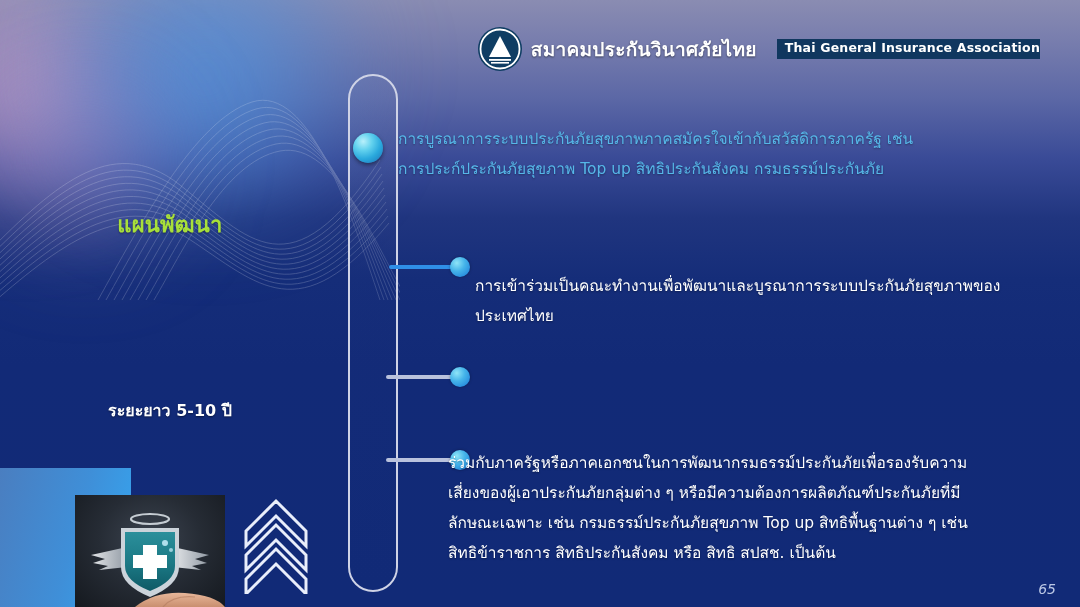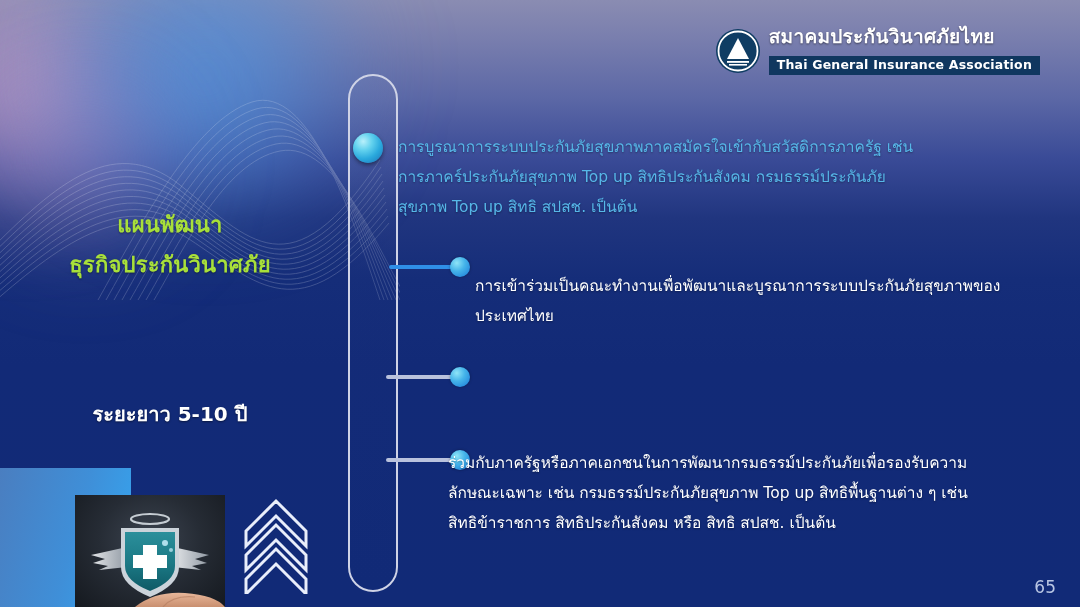--- a/index.html
+++ b/index.html
@@ -35,21 +35,21 @@
 
   
   .title-block{position:absolute;left:0;top:205px;width:340px;text-align:center;}
   .title-line{
     font-size:22px;font-weight:700;color:#a8e03a;
     line-height:40px;letter-spacing:.2px;
     text-shadow:0 1px 2px rgba(0,0,0,.40);
   }
   .subtitle{
     position:absolute;left:0;top:398px;width:340px;text-align:center;
-    font-size:20px;font-weight:700;color:#ffffff;
+    font-size:16px;font-weight:700;color:#ffffff;
     text-shadow:0 1px 2px rgba(0,0,0,.45);
   }
 
   
   .blue-panel{
     position:absolute;left:0;top:468px;width:131px;height:139px;
     background:linear-gradient(105deg,#4a7ec0 0%,#3f8fd8 55%,#34a7f2 100%);
   }
   .photo{
     position:absolute;left:75px;top:495px;width:150px;height:112px;
@@ -82,34 +82,34 @@
     position:absolute;
     font-size:15.5px;line-height:30px;font-weight:400;
     text-shadow:0 1px 2px rgba(0,0,0,.35);
   }
   .bullet-text.cyan{color:#56b7e8;}
   .bullet-text.white{color:#ffffff;}
 
   
   .logo{position:absolute;right:40px;top:26px;display:flex;align-items:center;gap:8px;}
   .logo-mark{width:46px;height:46px;flex:0 0 46px;}
-  .logo-text{display:flex;flex-direction:column;gap:10px;}
+  .logo-text{display:flex;flex-direction:row;gap:20px;}
   .logo-thai{
     font-size:19px;font-weight:700;color:#ffffff;line-height:20px;letter-spacing:.3px;
     text-shadow:0 1px 2px rgba(0,0,0,.5);
   }
   .logo-eng{
     background:#10375f;color:#ffffff;font-size:12.5px;font-weight:700;
-    padding:2px 8px 3px 8px;line-height:14px;letter-spacing:.2px;white-space:nowrap;
+    padding:2px 0 3px 8px;line-height:14px;letter-spacing:.2px;white-space:nowrap;
   }
 
   
   .page-num{
     position:absolute;right:24px;bottom:10px;
-    font-size:17px;color:#b9c6e4;
+    font-size:14px;color:#b9c6e4;font-style:italic;
   }
 </style>
 </head>
 <body>
 
 <div id="slide">
 
   <div class="blob blob-pink"></div>
   <div class="blob blob-cyan"></div>
   <div class="blob blob-violet"></div>
@@ -134,21 +134,20 @@
       <path d="M142 290 C 178 227, 227 128, 284 113 S 382 218, 412 290"></path>
       <path d="M150 290 C 184 231, 231 134, 288 120 S 386 224, 416 290"></path>
       <path d="M158 290 C 190 235, 235 140, 292 127 S 390 230, 420 290"></path>
       <path d="M166 290 C 196 239, 239 146, 296 134 S 394 236, 424 290"></path>
       <path d="M174 290 C 202 243, 243 152, 300 141 S 398 242, 428 290"></path>
     </g>
   </svg>
 
   <div class="title-block">
     <div class="title-line">แผนพัฒนา</div>
-    <div class="title-line">ธุรกิจประกันวินาศภัย</div>
   </div>
   <div class="subtitle">ระยะยาว 5-10 ปี</div>
 
   <div class="blue-panel"></div>
 
   <div class="photo">
     <svg viewBox="0 0 150 112" width="150" height="112">
       <defs>
         <linearGradient id="shieldG" x1="0" y1="0" x2="0" y2="1">
           <stop offset="0%" stop-color="#2b8f9b"></stop>
@@ -187,39 +186,39 @@
     <g fill="none" stroke="#e9eefb" stroke-width="3" stroke-linejoin="miter">
       <path d="M3 42 L33 12 L63 42 L63 57 L33 27 L3 57 Z"></path>
       <path d="M3 66 L33 36 L63 66 L63 81 L33 51 L3 81 Z"></path>
       <path d="M3 90 L33 60 L63 90 L63 105 L33 75 L3 105 Z"></path>
     </g>
   </svg>
 
   <div class="capsule"></div>
 
   <div class="dot-sphere"></div>
-  <div class="bullet-text cyan" style="left:398px;top:132px;width:596px;">
+  <div class="bullet-text cyan" style="left:398px;top:124px;width:596px;">
     <div>การบูรณาการระบบประกันภัยสุขภาพภาคสมัครใจเข้ากับสวัสดิการภาครัฐ เช่น</div>
-    <div>การภาคร์ประกันภัยสุขภาพ Top up สิทธิประกันสังคม กรมธรรม์ประกันภัย</div>
-    <div>สุขภาพ Top up สิทธิ สปสช.  เป็นต้น</div>
+    <div>การประก์ประกันภัยสุขภาพ Top up สิทธิประกันสังคม กรมธรรม์ประกันภัย</div>
   </div>
 
   <div class="connector" style="left:389px;top:265px;width:66px;"></div>
   <div class="dot" style="left:450px;top:257px;"></div>
   <div class="bullet-text white" style="left:475px;top:271px;width:600px;">
     <div>การเข้าร่วมเป็นคณะทำงานเพื่อพัฒนาและบูรณาการระบบประกันภัยสุขภาพของประเทศไทย</div>
   </div>
 
   <div class="connector pale" style="left:386px;top:375px;width:70px;"></div>
   <div class="dot" style="left:450px;top:367px;"></div>
 
   <div class="connector pale" style="left:386px;top:458px;width:70px;"></div>
   <div class="dot" style="left:450px;top:450px;"></div>
   <div class="bullet-text white" style="left:448px;top:448px;width:520px;">
     <div>ร่วมกับภาครัฐหรือภาคเอกชนในการพัฒนากรมธรรม์ประกันภัยเพื่อรองรับความ</div>
+    <div>เสี่ยงของผู้เอาประกันภัยกลุ่มต่าง ๆ  หรือมีความต้องการผลิตภัณฑ์ประกันภัยที่มี</div>
     <div>ลักษณะเฉพาะ เช่น กรมธรรม์ประกันภัยสุขภาพ Top up สิทธิพื้นฐานต่าง ๆ เช่น</div>
     <div>สิทธิข้าราชการ สิทธิประกันสังคม หรือ สิทธิ สปสช. เป็นต้น</div>
   </div>
 
   <div class="logo">
     <svg class="logo-mark" viewBox="0 0 46 46">
       <circle cx="23" cy="23" r="22" fill="#0f3d63"></circle>
       <circle cx="23" cy="23" r="19.5" fill="none" stroke="#ffffff" stroke-width="1.8"></circle>
       <path d="M23 10 L34 31 L12 31 Z" fill="#ffffff"></path>
       <rect x="12" y="33" width="22" height="1.8" fill="#ffffff"></rect>

